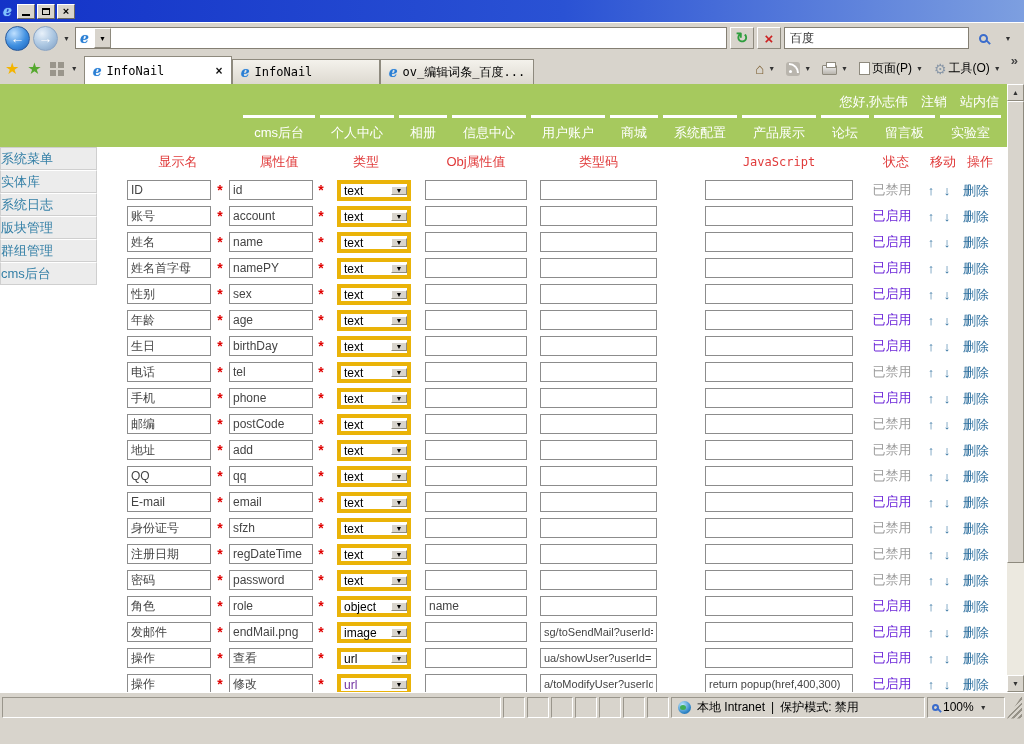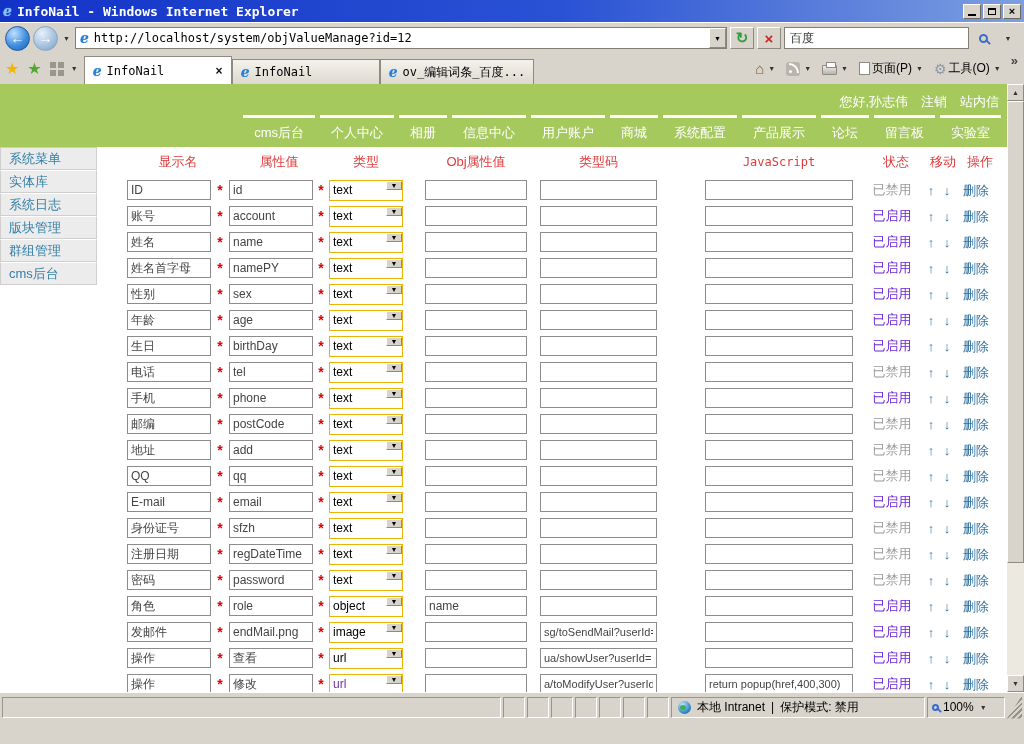--- a/index.html
+++ b/index.html
@@ -91,21 +91,21 @@
 
   .banner { height:63px; background:#a6c95e; position:relative; color:#fff; flex:none; }
   .login { position:absolute; top:9px; right:8px; font-size:13px; display:flex; gap:13px; }
   .login .lnk { cursor:pointer; }
   .nav { position:absolute; bottom:0; right:6px; display:flex; gap:5px; }
   .nav-item { padding:0 11px 5px; text-align:center; font-size:13px; cursor:pointer; white-space:nowrap; }
   .nav-item::before { content:''; display:block; height:3px; background:#fff; margin:0 -11px 6px; }
 
   .page { flex:1; background:#fff; display:flex; overflow:hidden; }
   .sidebar { width:97px; flex:none; }
-  .side-item { height:23px; line-height:22px; padding-left:8px; background:#ececec; color:#337fa6;
+  .side-item { height:23px; line-height:22px; background:#ececec; color:#337fa6;
                font-size:13px; border:1px solid #cfcfcf; border-top:1px solid #fff; cursor:pointer; white-space:nowrap; }
   .side-item:first-child { border-top:1px solid #cfcfcf; }
 
   .main { flex:1; padding-left:30px; min-width:0; }
   .thead { display:flex; align-items:center; height:30px; }
   .thead span { text-align:center; font-size:13px; color:#e03a3a; white-space:nowrap; }
   .h-d{width:102px}.h-a{width:100px}.h-t{width:74px;margin-right:22px}.h-o{width:102px;margin-right:13px}
   .h-c{width:117px;margin-right:48px}
   .h-j{width:148px;margin-right:16px;font-family:"DejaVu Sans Mono",monospace;font-size:12px !important;}
   .h-st{width:54px}.h-mv{width:40px}.h-op{width:34px}
@@ -120,21 +120,21 @@
   .cell-c{width:117px;margin-right:48px}
   .cell-j{width:148px;margin-right:16px}
   .cell-st{width:46px;text-align:center;margin-right:8px;font-size:13px;white-space:nowrap}
   .cell-up{width:16px;text-align:center}
   .cell-dn{width:16px;text-align:center;margin-right:8px}
   .cell-del{width:34px}
   .starmark { color:#e00000; font-weight:bold; font-size:14px; }
   .tin { width:100%; height:20px; border:1px solid #8c8c8c; background:#fff; color:#444;
          font:12px "Liberation Sans",sans-serif; padding:0 3px; }
   .tin.small { font-size:11px; }
-  .selectbox { display:flex; align-items:flex-start; height:21px; width:100%; border:1px solid #eab308; background:#fff; cursor:pointer; }
+  .selectbox { display:flex; align-items:center; height:21px; width:100%; border:4px solid #eab308; background:#fff; cursor:pointer;margin-left:8px; }
   .sel-text { flex:1; padding:2px 0 0 3px; font-size:12px; color:#000; overflow:hidden; white-space:nowrap; }
   .sel-text.hl { color:#7030a0; }
   .sel-btn { width:16px; background:#d8d4cc; border:1px solid; border-color:#fff #8e8a7e #8e8a7e #fff;
              display:flex; align-items:center; justify-content:center; font-size:7px; color:#000; }
   .status.on { color:#6d28d9; }
   .status.off { color:#9b9b9b; }
   .arrow { color:#2d6f9e; font-weight:bold; font-size:13px; cursor:pointer; }
   .dellink { color:#2d6f9e; font-size:13px; cursor:pointer; white-space:nowrap; }
 
   
@@ -160,40 +160,38 @@
   .grip { width:15px; height:23px; clip-path:polygon(100% 0,100% 100%,0 100%);
           background:repeating-linear-gradient(-45deg,#d8d4cc 0 2px,#969288 2px 4px); }
 </style>
 </head>
 <body>
 
 <div class="window">
 
   <div class="titlebar">
     <span class="ie-mini">e</span>
-    <span class="title-text">InfoNail - Windows Internet Explorer</span>
     <span class="winbtns">
       <span class="wbtn">
           <span class="glyph-min"></span>
         </span>
       <span class="wbtn">
           <span class="glyph-restore"></span>
         </span>
       <span class="wbtn">×</span>
     </span>
   </div>
 
 
   <div class="addressbar">
     <span class="navcircle">←</span>
     <span class="navcircle dim">→</span>
     <span class="mini-caret">▼</span>
     <div class="addrfield">
       <span class="ie-mini">e</span>
-      <span class="addr-text">http://localhost/system/objValueManage?id=12</span>
       <span class="addr-drop">▼</span>
     </div>
     <span class="abtn refresh">↻</span>
     <span class="abtn stop">×</span>
     <div class="searchfield">
       <span>百度</span>
     </div>
     <span class="sbtn">
         <span class="mag"></span>
       </span>

